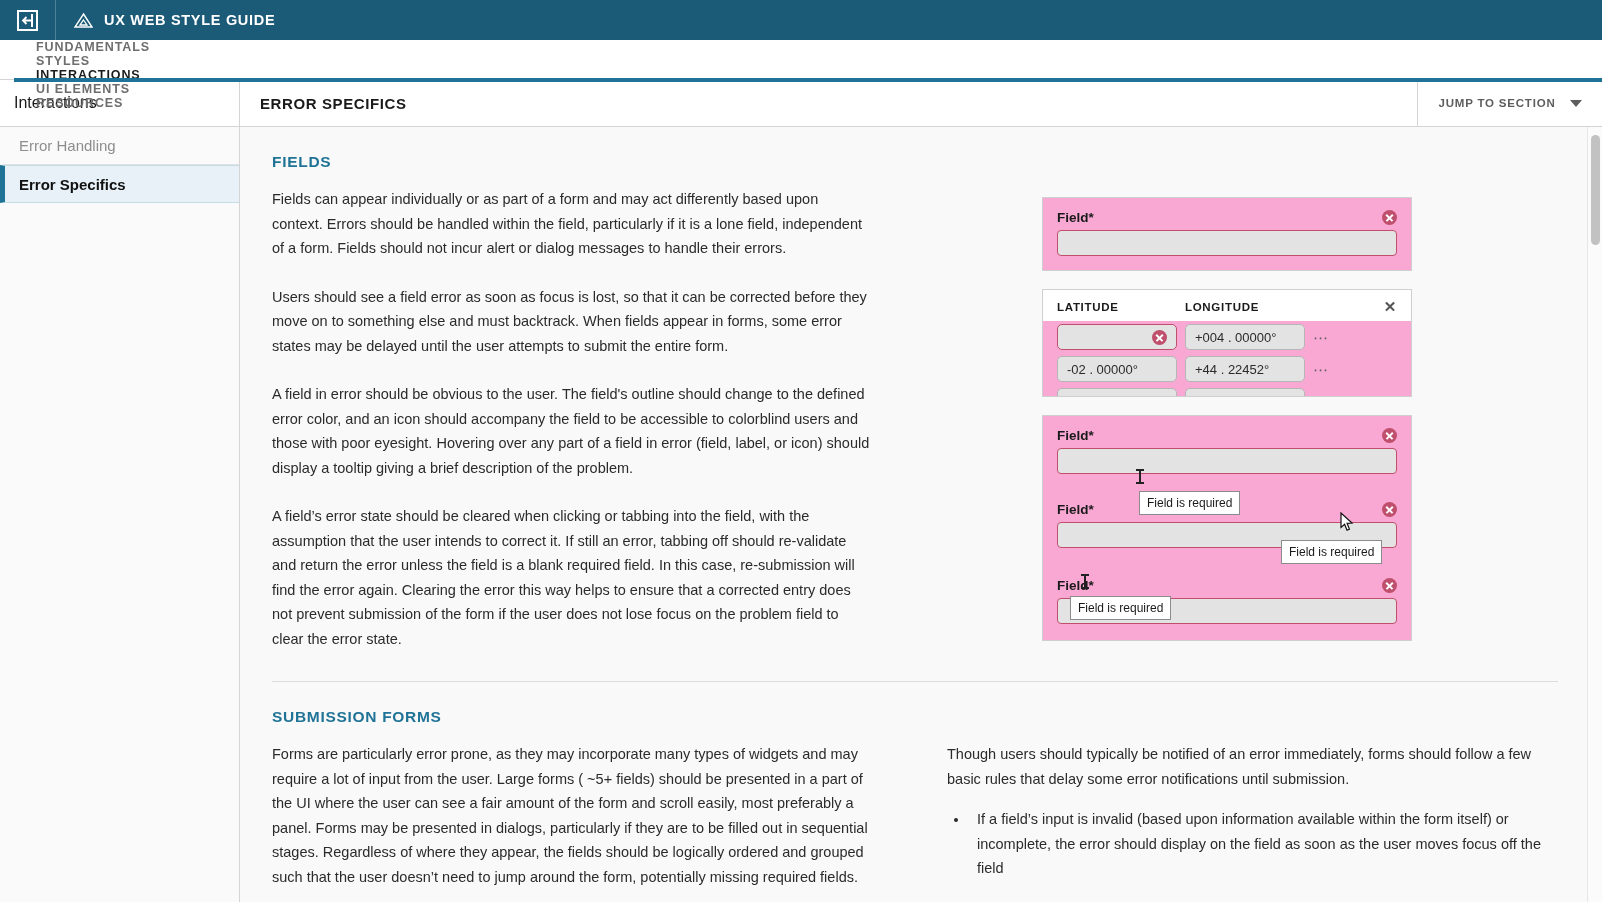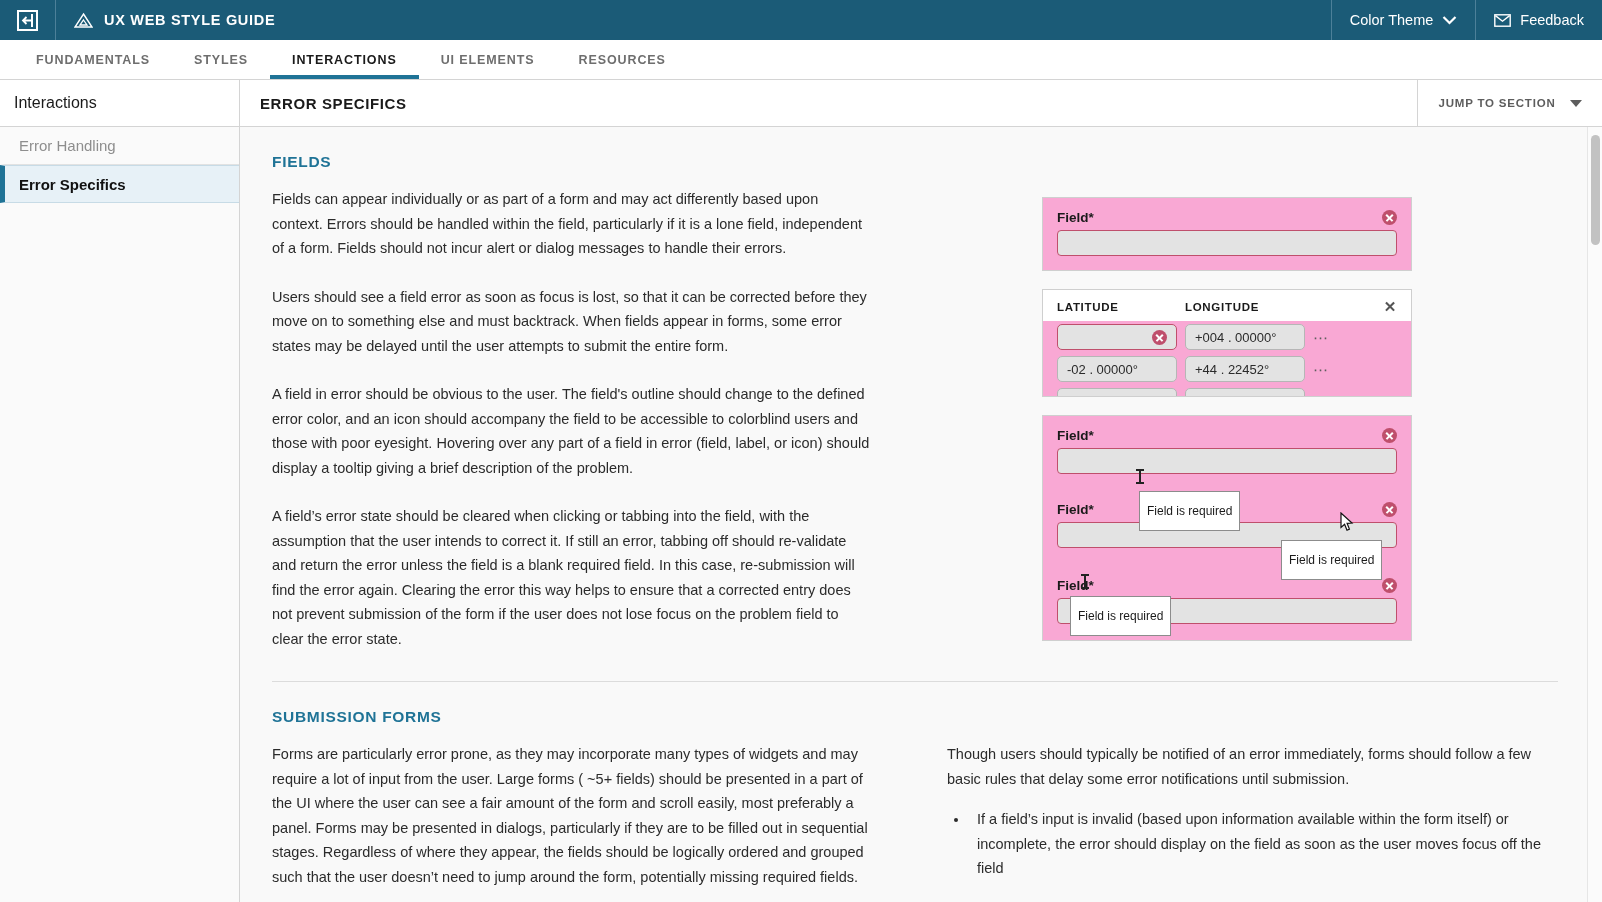--- a/index.html
+++ b/index.html
@@ -45,20 +45,21 @@
   }
 
   
   .tabnav {
     height: 40px;
     background: #ffffff;
     border-bottom: 1px solid #d4d4d4;
     display: flex;
     align-items: stretch;
     padding-left: 14px;
+    flex-direction: column;
   }
   .tab {
     display: flex; align-items: center;
     padding: 0 22px;
     font-size: 12.5px;
     font-weight: bold;
     letter-spacing: 0.9px;
     color: #6e6e6e;
     cursor: pointer;
     position: relative;
@@ -267,21 +268,21 @@
   }
 
   
   .panel.tips { padding-bottom: 16px; }
   .tooltip {
     position: absolute;
     background: #ffffff;
     border: 1px solid #8c8c8c;
     font-size: 12px;
     color: #1a1a1a;
-    padding: 12px 7px;
+    padding: 4px 7px;
     white-space: nowrap;
     z-index: 5;
   }
   .ibeam {
     position: absolute;
     width: 2px; height: 15px;
     background: #222;
     z-index: 6;
   }
   .ibeam::before, .ibeam::after {
@@ -346,35 +347,20 @@
       <rect x="14" y="4" width="2" height="13" fill="#ffffff"></rect>
     </svg>
   </div>
   <div class="brand">
     <svg width="19" height="17" viewBox="0 0 19 17">
       <path d="M9.5 2 L18 15 H1 Z" fill="none" stroke="#ffffff" stroke-width="1.4"></path>
       <path d="M9.5 8 L13 13 H6 Z" fill="none" stroke="#ffffff" stroke-width="1.3"></path>
     </svg>
     <span class="brand-title">UX WEB STYLE GUIDE</span>
   </div>
-  <div class="topbar-right">
-    <div class="topbar-btn">
-      <span>Color Theme</span>
-      <svg width="15" height="10" viewBox="0 0 15 10">
-        <path d="M1.5 2 L7.5 8 L13.5 2" fill="none" stroke="#ffffff" stroke-width="2.2"></path>
-      </svg>
-    </div>
-    <div class="topbar-btn">
-      <svg width="17" height="13" viewBox="0 0 17 13">
-        <rect x="0.8" y="0.8" width="15.4" height="11.4" fill="none" stroke="#ffffff" stroke-width="1.4"></rect>
-        <path d="M1.4 1.6 L8.5 7.2 L15.6 1.6" fill="none" stroke="#ffffff" stroke-width="1.4"></path>
-      </svg>
-      <span>Feedback</span>
-    </div>
-  </div>
 </div>
 
 <div class="tabnav">
   <div class="tab">FUNDAMENTALS</div>
   <div class="tab">STYLES</div>
   <div class="tab active">INTERACTIONS</div>
   <div class="tab">UI ELEMENTS</div>
   <div class="tab">RESOURCES</div>
 </div>
 

